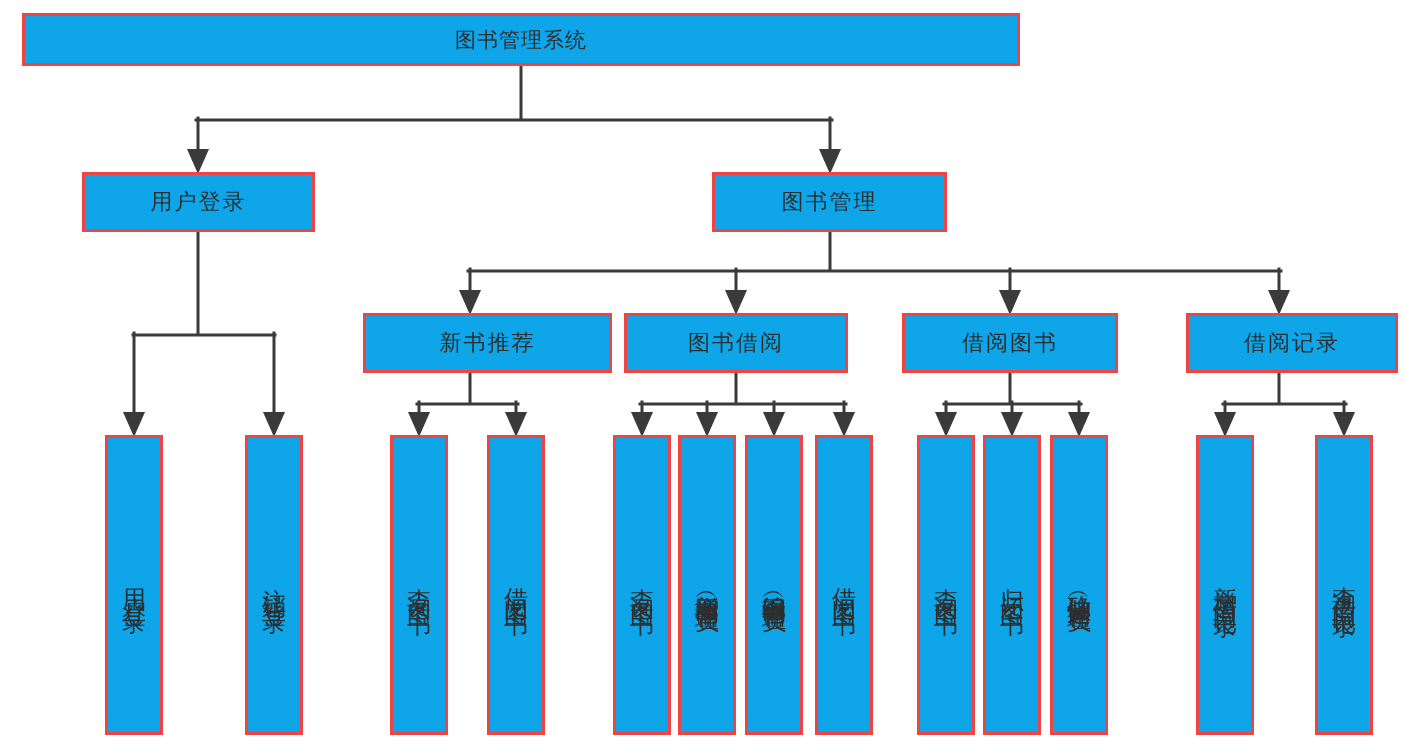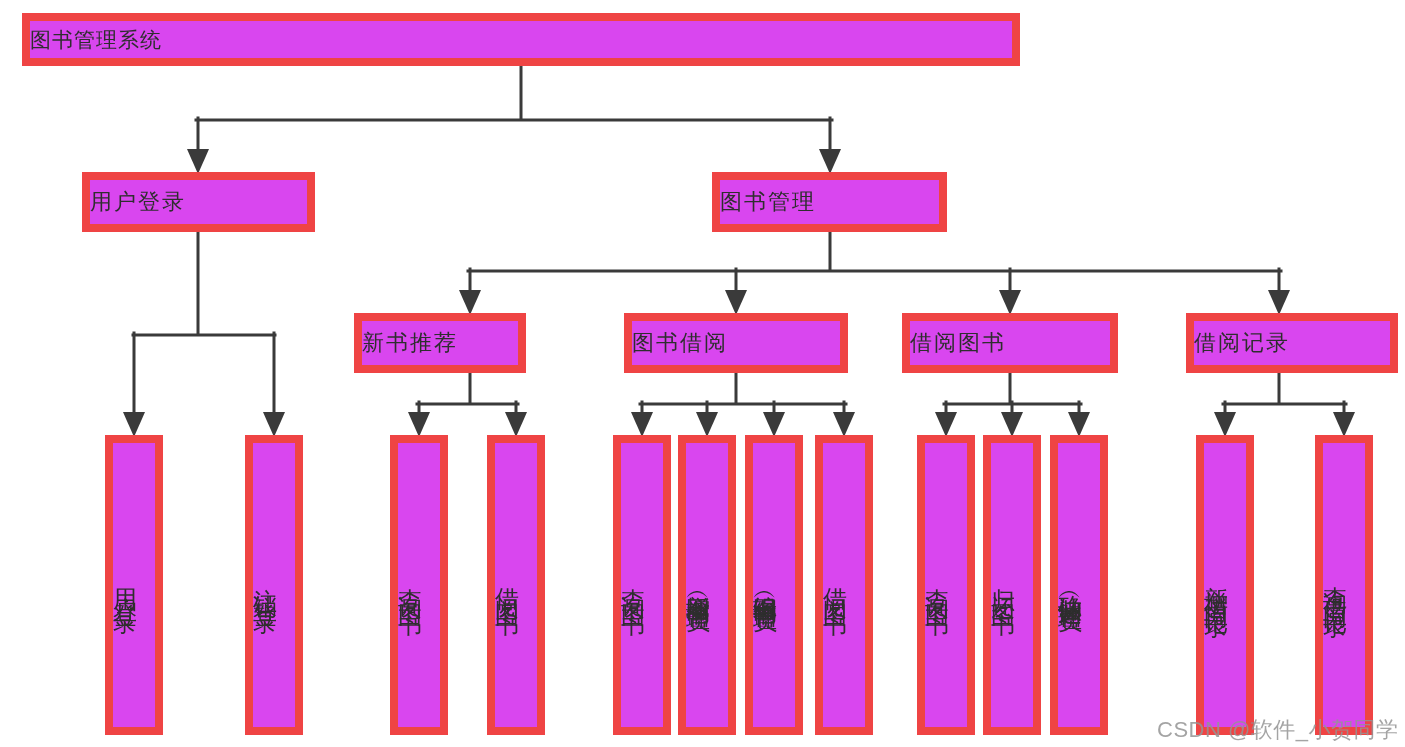--- a/index.html
+++ b/index.html
@@ -3,22 +3,22 @@
 <meta charset="utf-8">
 <style>
   * { margin:0; padding:0; box-sizing:border-box; }
   html,body { background:#ffffff; }
   body { font-family:"Liberation Sans","DejaVu Sans",sans-serif; }
   .stage { position:relative; width:1405px; height:747px; background:#ffffff; overflow:hidden; }
   .connectors { position:absolute; left:0; top:0; width:1405px; height:747px; }
   .connectors path { stroke:#3a3a3a; stroke-width:3; fill:none; stroke-linecap:square; }
   .connectors polygon { fill:#3a3a3a; stroke:none; }
   .node {
-    position:absolute; background:#d946ef; border:8px solid #ef4444;
-    display:flex; align-items:center; 
+    position:absolute; background:#0ea5e9; border:3px solid #ef4444;
+    display:flex; align-items:center; justify-content:center;
     color:#2e2e2e;
   }
   .h { font-size:22px; letter-spacing:2px; white-space:nowrap; }
   .root-box { font-size:21px; letter-spacing:1px; }
   .v { width:58px; height:300px; top:435px; }
   .vtext { writing-mode:vertical-rl; text-orientation:mixed; font-size:24px; line-height:1; color:#2e2e2e; }
   .sp4 { letter-spacing:8px; }
   .sp6 { letter-spacing:6px; }
   .spL { letter-spacing:2px; }
   .watermark {
@@ -72,21 +72,21 @@
     <span>图书管理系统</span>
   </div>
 
   <div class="node h" style="left:82px; top:172px; width:233px; height:60px;">
     <span>用户登录</span>
   </div>
   <div class="node h" style="left:712px; top:172px; width:235px; height:60px;">
     <span>图书管理</span>
   </div>
 
-  <div class="node h" style="left:354px; top:313px; width:172px; height:60px;">
+  <div class="node h" style="left:363px; top:313px; width:249px; height:60px;">
     <span>新书推荐</span>
   </div>
   <div class="node h" style="left:624px; top:313px; width:224px; height:60px;">
     <span>图书借阅</span>
   </div>
   <div class="node h" style="left:902px; top:313px; width:216px; height:60px;">
     <span>借阅图书</span>
   </div>
   <div class="node h" style="left:1173px; top:313px; width:212px; height:60px;margin-left:13px;">
     <span>借阅记录</span>
@@ -129,15 +129,14 @@
     <span class="vtext spL">确认归还（管理员）</span>
   </div>
 
   <div class="node v" style="left:1196px;">
     <span class="vtext sp6">新增借阅记录</span>
   </div>
   <div class="node v" style="left:1315px;">
     <span class="vtext sp6">查询借阅记录</span>
   </div>
 
-  <div class="watermark">CSDN @软件_小贺同学</div>
 
 </div>
 
 </body></html>

